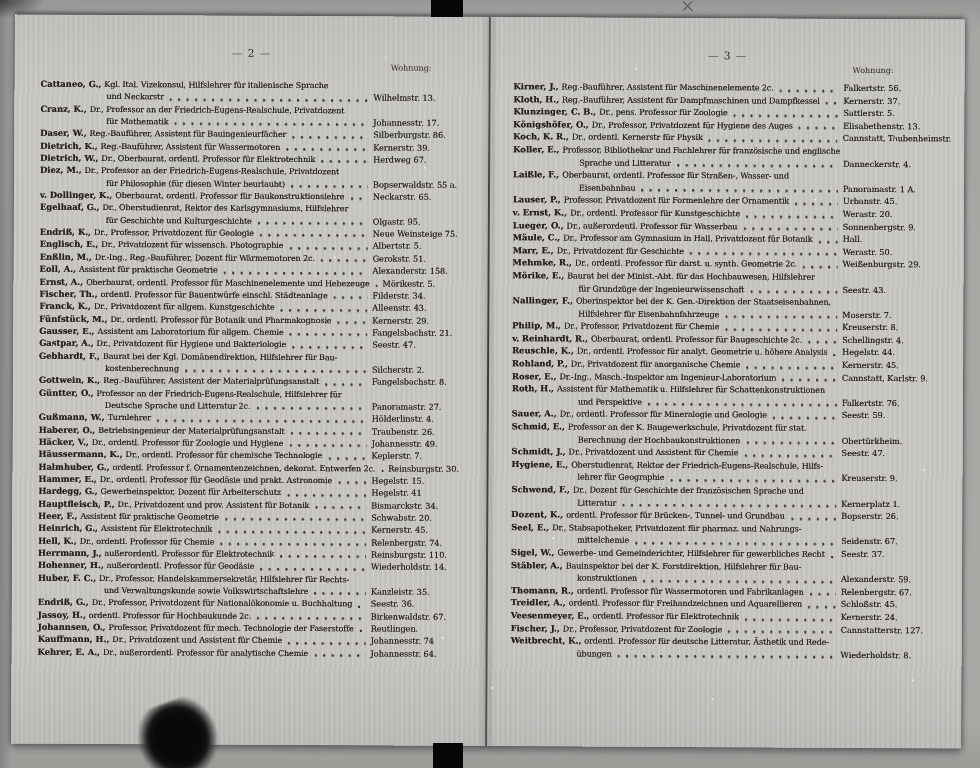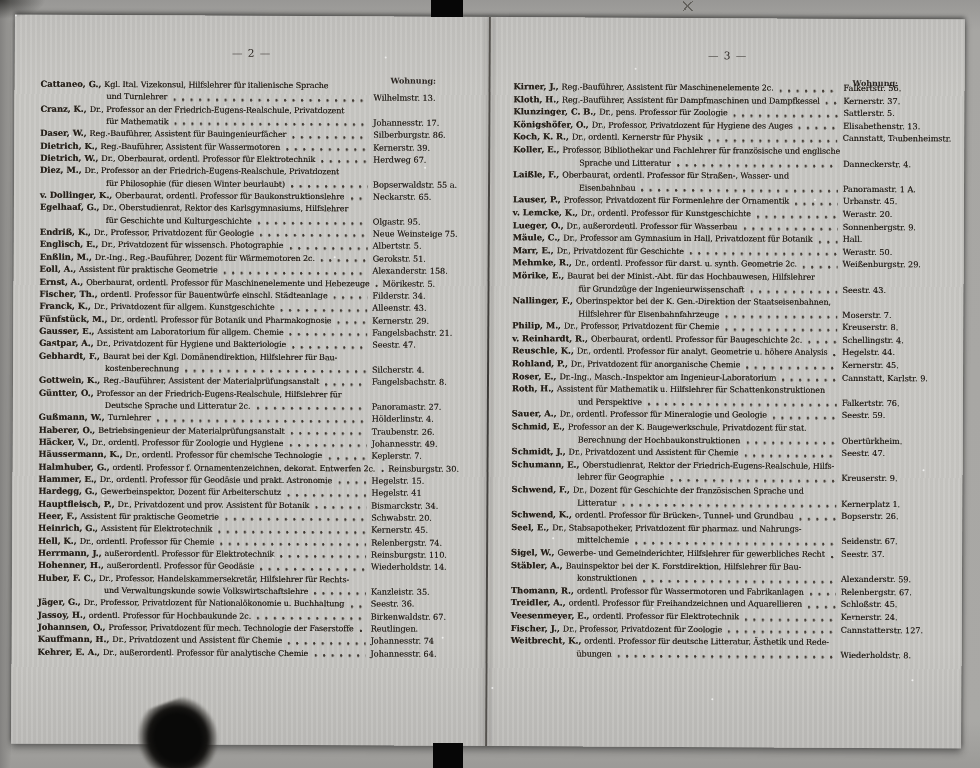--- a/index.html
+++ b/index.html
@@ -40,21 +40,21 @@
       660px 410px 0 rgba(255,255,255,.75), 760px 360px 0 rgba(255,255,255,.65),
       860px 300px 0 rgba(255,255,255,.7), 910px 450px 0 rgba(255,255,255,.75),
       540px 520px 0 rgba(255,255,255,.7), 640px 590px 0 rgba(255,255,255,.8),
       740px 540px 0 rgba(255,255,255,.65), 840px 600px 0 rgba(255,255,255,.7),
       900px 660px 0 rgba(255,255,255,.75), 480px 670px 0 rgba(255,255,255,.7),
       40px 330px 0 rgba(255,255,255,.6), 300px 380px 0 rgba(255,255,255,.6),
       370px 40px 0 rgba(255,255,255,.65), 620px 50px 0 rgba(255,255,255,.6),
       240px 440px 0 rgba(255,255,255,.55), 700px 680px 0 rgba(255,255,255,.7);}
   .pagenum{position:absolute;top:31px;left:0;width:100%;text-align:center;
     font-size:10.5px;letter-spacing:1px;color:#2b2622;}
-  .wohnung{position:absolute;top:59px;font-size:8px;font-weight:bold;color:#2b2622;}
+  .wohnung{position:absolute;top:47px;font-size:8px;font-weight:normal;color:#2b2622;}
   .page.left  .wohnung{left:376px;}
   .page.right .wohnung{left:362px;}
   .entries{position:absolute;top:64px;color:#262019;
     text-shadow:0 0 .5px rgba(38,32,25,.75);}
   .page.left  .entries{left:26px;right:7px;}
   .page.right .entries{left:23px;right:13px;}
   .line{display:flex;align-items:baseline;height:12.35px;overflow:visible;}
   .page.right .line{height:12.6px;}
   .nm{font-weight:bold;font-size:8.4px;white-space:pre;}
   .tx{font-size:8px;letter-spacing:-.1px;white-space:pre;margin-left:3px;}
@@ -85,21 +85,21 @@
   <div class="page left">
     <div class="pagenum">— 2 —</div>
     <div class="wohnung">Wohnung:</div>
     <div class="entries">
         <div class="entry">
           <div class="line">
             <span class="nm">Cattaneo, G.,</span>
             <span class="tx">Kgl. Ital. Vizekonsul, Hilfslehrer für italienische Sprache</span>
           </div>
           <div class="line cont">
-            <span class="tx">und Turnlehrer</span>
+            <span class="tx">und Neckarstr</span>
             <span class="leader"></span>
             <span class="addr">Wilhelmstr. 13.</span>
           </div>
         </div>
         <div class="entry">
           <div class="line">
             <span class="nm">Cranz, K.,</span>
             <span class="tx">Dr., Professor an der Friedrich-Eugens-Realschule, Privatdozent</span>
           </div>
           <div class="line cont">
@@ -243,21 +243,21 @@
           </div>
         </div>
         <div class="entry">
           <div class="line">
             <span class="nm">Gebhardt, F.,</span>
             <span class="tx">Baurat bei der Kgl. Domänendirektion, Hilfslehrer für Bau-</span>
           </div>
           <div class="line cont">
             <span class="tx">kostenberechnung</span>
             <span class="leader"></span>
-            <span class="addr">Silcherstr. 4.</span>
+            <span class="addr">Silcherstr. 2.</span>
           </div>
         </div>
         <div class="entry">
           <div class="line">
             <span class="nm">Gottwein, K.,</span>
             <span class="tx">Reg.-Bauführer, Assistent der Materialprüfungsanstalt</span>
             <span class="leader"></span>
             <span class="addr">Fangelsbachstr. 8.</span>
           </div>
         </div>
@@ -382,21 +382,21 @@
             <span class="tx">Dr., Professor, Handelskammersekretär, Hilfslehrer für Rechts-</span>
           </div>
           <div class="line cont">
             <span class="tx">und Verwaltungskunde sowie Volkswirtschaftslehre</span>
             <span class="leader"></span>
             <span class="addr">Kanzleistr. 35.</span>
           </div>
         </div>
         <div class="entry">
           <div class="line">
-            <span class="nm">Jäger, G.,</span>
+            <span class="nm">Endriß, G.,</span>
             <span class="tx">Dr., Professor, Privatdozent für Nationalökonomie u. Buchhaltung</span>
             <span class="leader"></span>
             <span class="addr">Seestr. 36.</span>
           </div>
         </div>
         <div class="entry">
           <div class="line">
             <span class="nm">Jassoy, H.,</span>
             <span class="tx">ordentl. Professor für Hochbaukunde 2c.</span>
             <span class="leader"></span>
@@ -499,21 +499,21 @@
         <div class="entry">
           <div class="line">
             <span class="nm">Lauser, P.,</span>
             <span class="tx">Professor, Privatdozent für Formenlehre der Ornamentik</span>
             <span class="leader"></span>
             <span class="addr">Urbanstr. 45.</span>
           </div>
         </div>
         <div class="entry">
           <div class="line">
-            <span class="nm">v. Lemcke, K.,</span>
+            <span class="nm">v. Ernst, K.,</span>
             <span class="tx">Dr., ordentl. Professor für Kunstgeschichte</span>
             <span class="leader"></span>
             <span class="addr">Werastr. 20.</span>
           </div>
         </div>
         <div class="entry">
           <div class="line">
             <span class="nm">Lueger, O.,</span>
             <span class="tx">Dr., außerordentl. Professor für Wasserbau</span>
             <span class="leader"></span>
@@ -639,21 +639,21 @@
         <div class="entry">
           <div class="line">
             <span class="nm">Schmidt, J.,</span>
             <span class="tx">Dr., Privatdozent und Assistent für Chemie</span>
             <span class="leader"></span>
             <span class="addr">Seestr. 47.</span>
           </div>
         </div>
         <div class="entry">
           <div class="line">
-            <span class="nm">Schumann, E.,</span>
+            <span class="nm">Hygiene, E.,</span>
             <span class="tx">Oberstudienrat, Rektor der Friedrich-Eugens-Realschule, Hilfs-</span>
           </div>
           <div class="line cont">
             <span class="tx">lehrer für Geographie</span>
             <span class="leader"></span>
             <span class="addr">Kreuserstr. 9.</span>
           </div>
         </div>
         <div class="entry">
           <div class="line">
@@ -661,21 +661,21 @@
             <span class="tx">Dr., Dozent für Geschichte der französischen Sprache und</span>
           </div>
           <div class="line cont">
             <span class="tx">Litteratur</span>
             <span class="leader"></span>
             <span class="addr">Kernerplatz 1.</span>
           </div>
         </div>
         <div class="entry">
           <div class="line">
-            <span class="nm">Schwend, K.,</span>
+            <span class="nm">Dozent, K.,</span>
             <span class="tx">ordentl. Professor für Brücken-, Tunnel- und Grundbau</span>
             <span class="leader"></span>
             <span class="addr">Bopserstr. 26.</span>
           </div>
         </div>
         <div class="entry">
           <div class="line">
             <span class="nm">Seel, E.,</span>
             <span class="tx">Dr., Stabsapotheker, Privatdozent für pharmaz. und Nahrungs-</span>
           </div>

